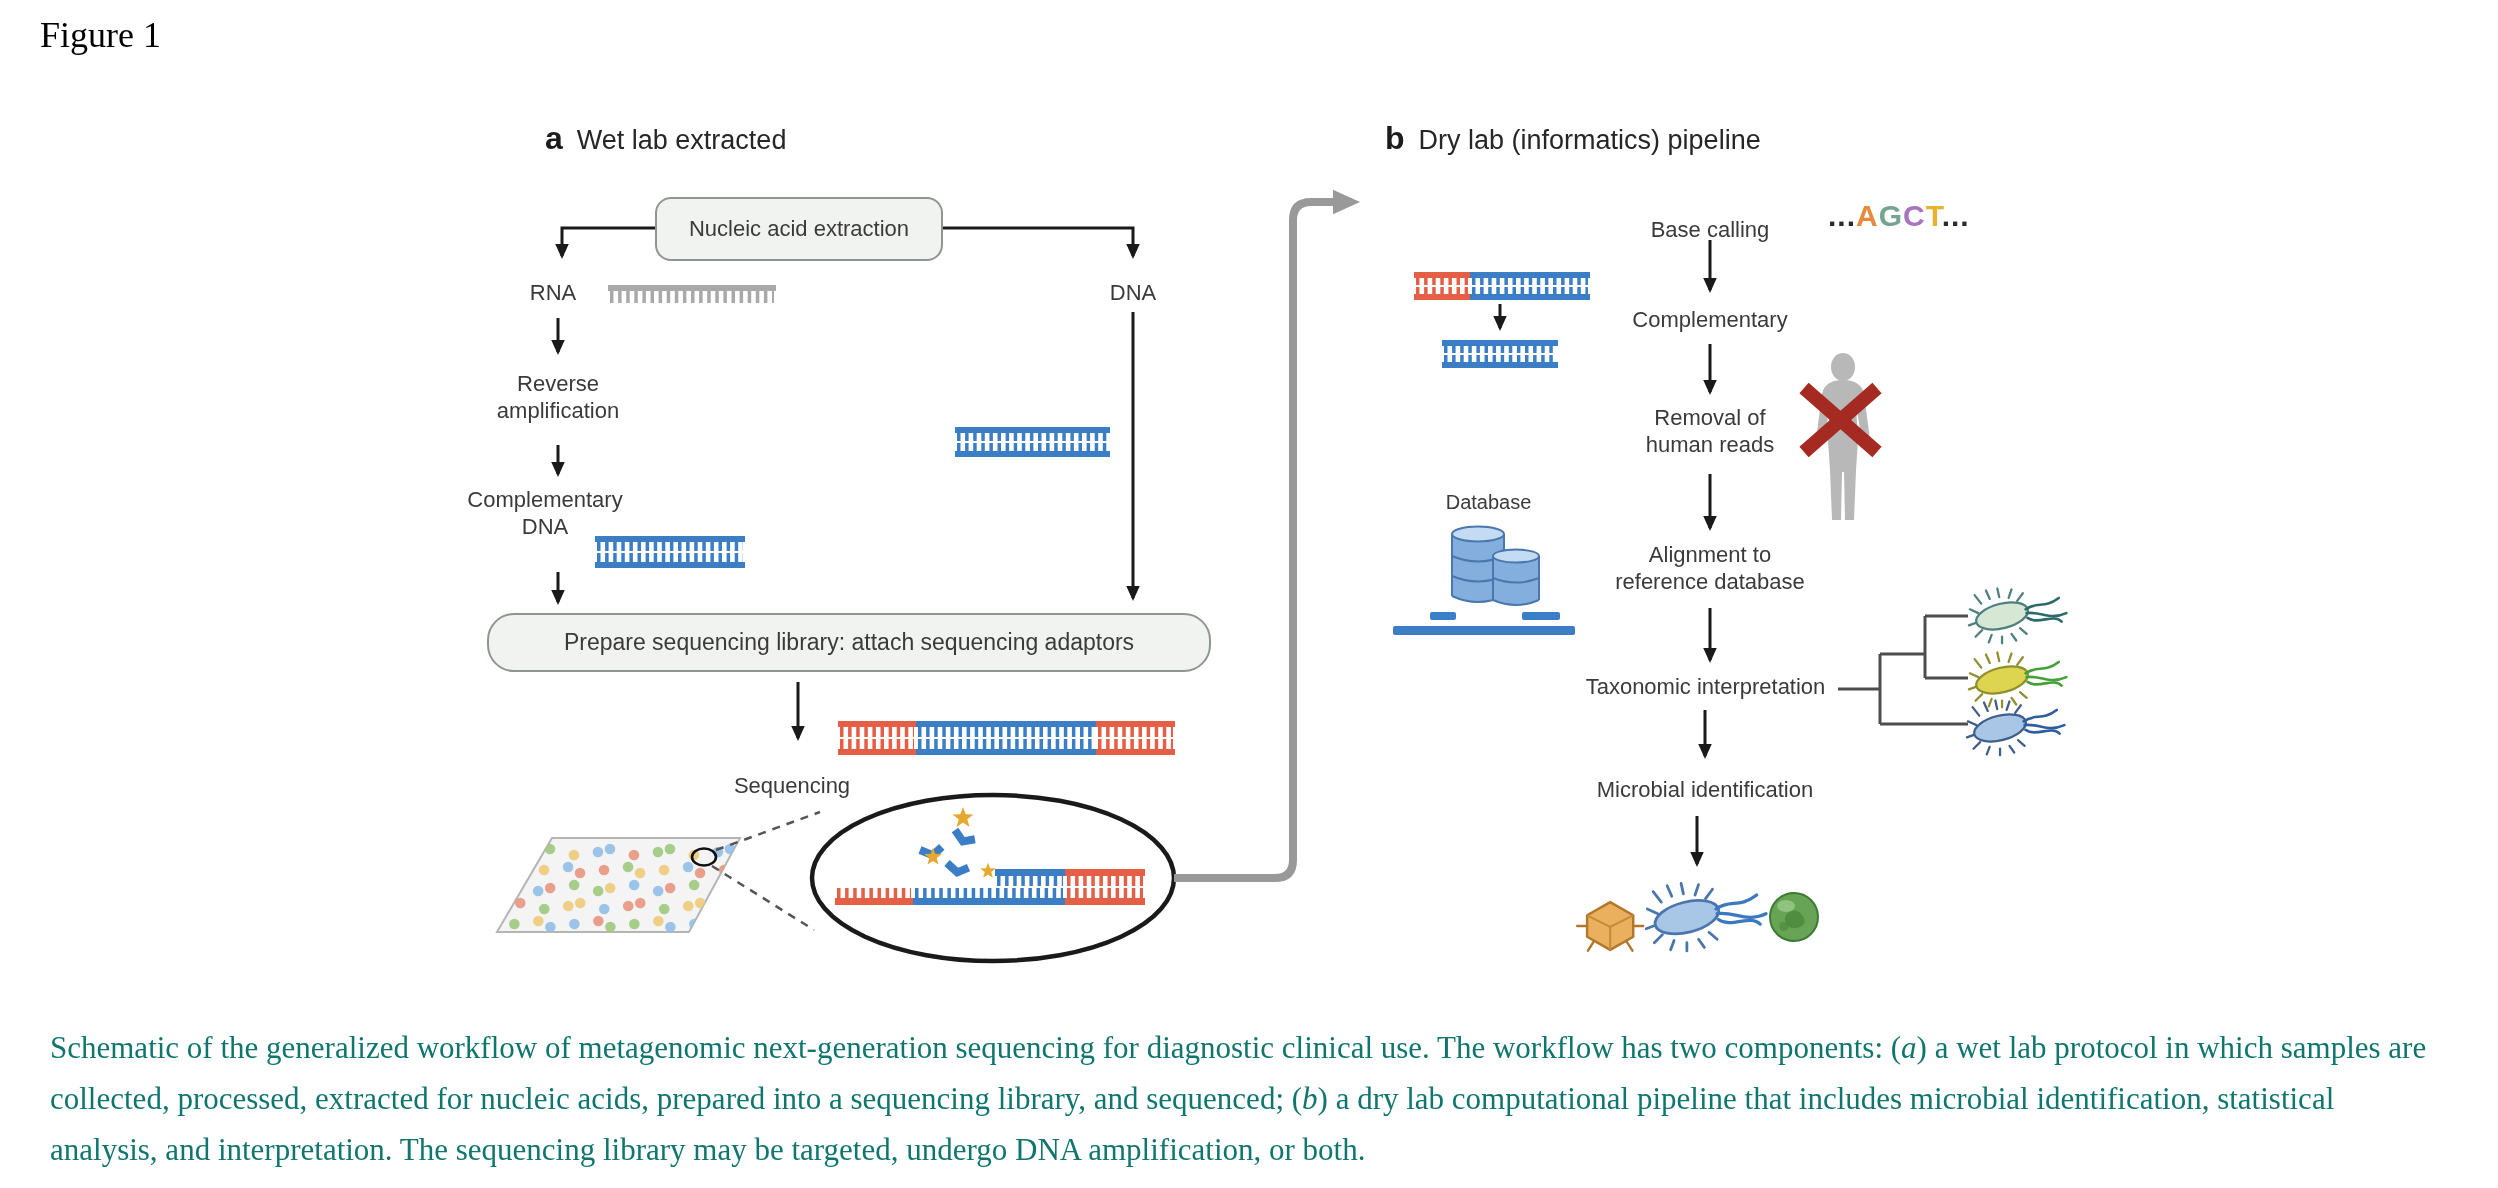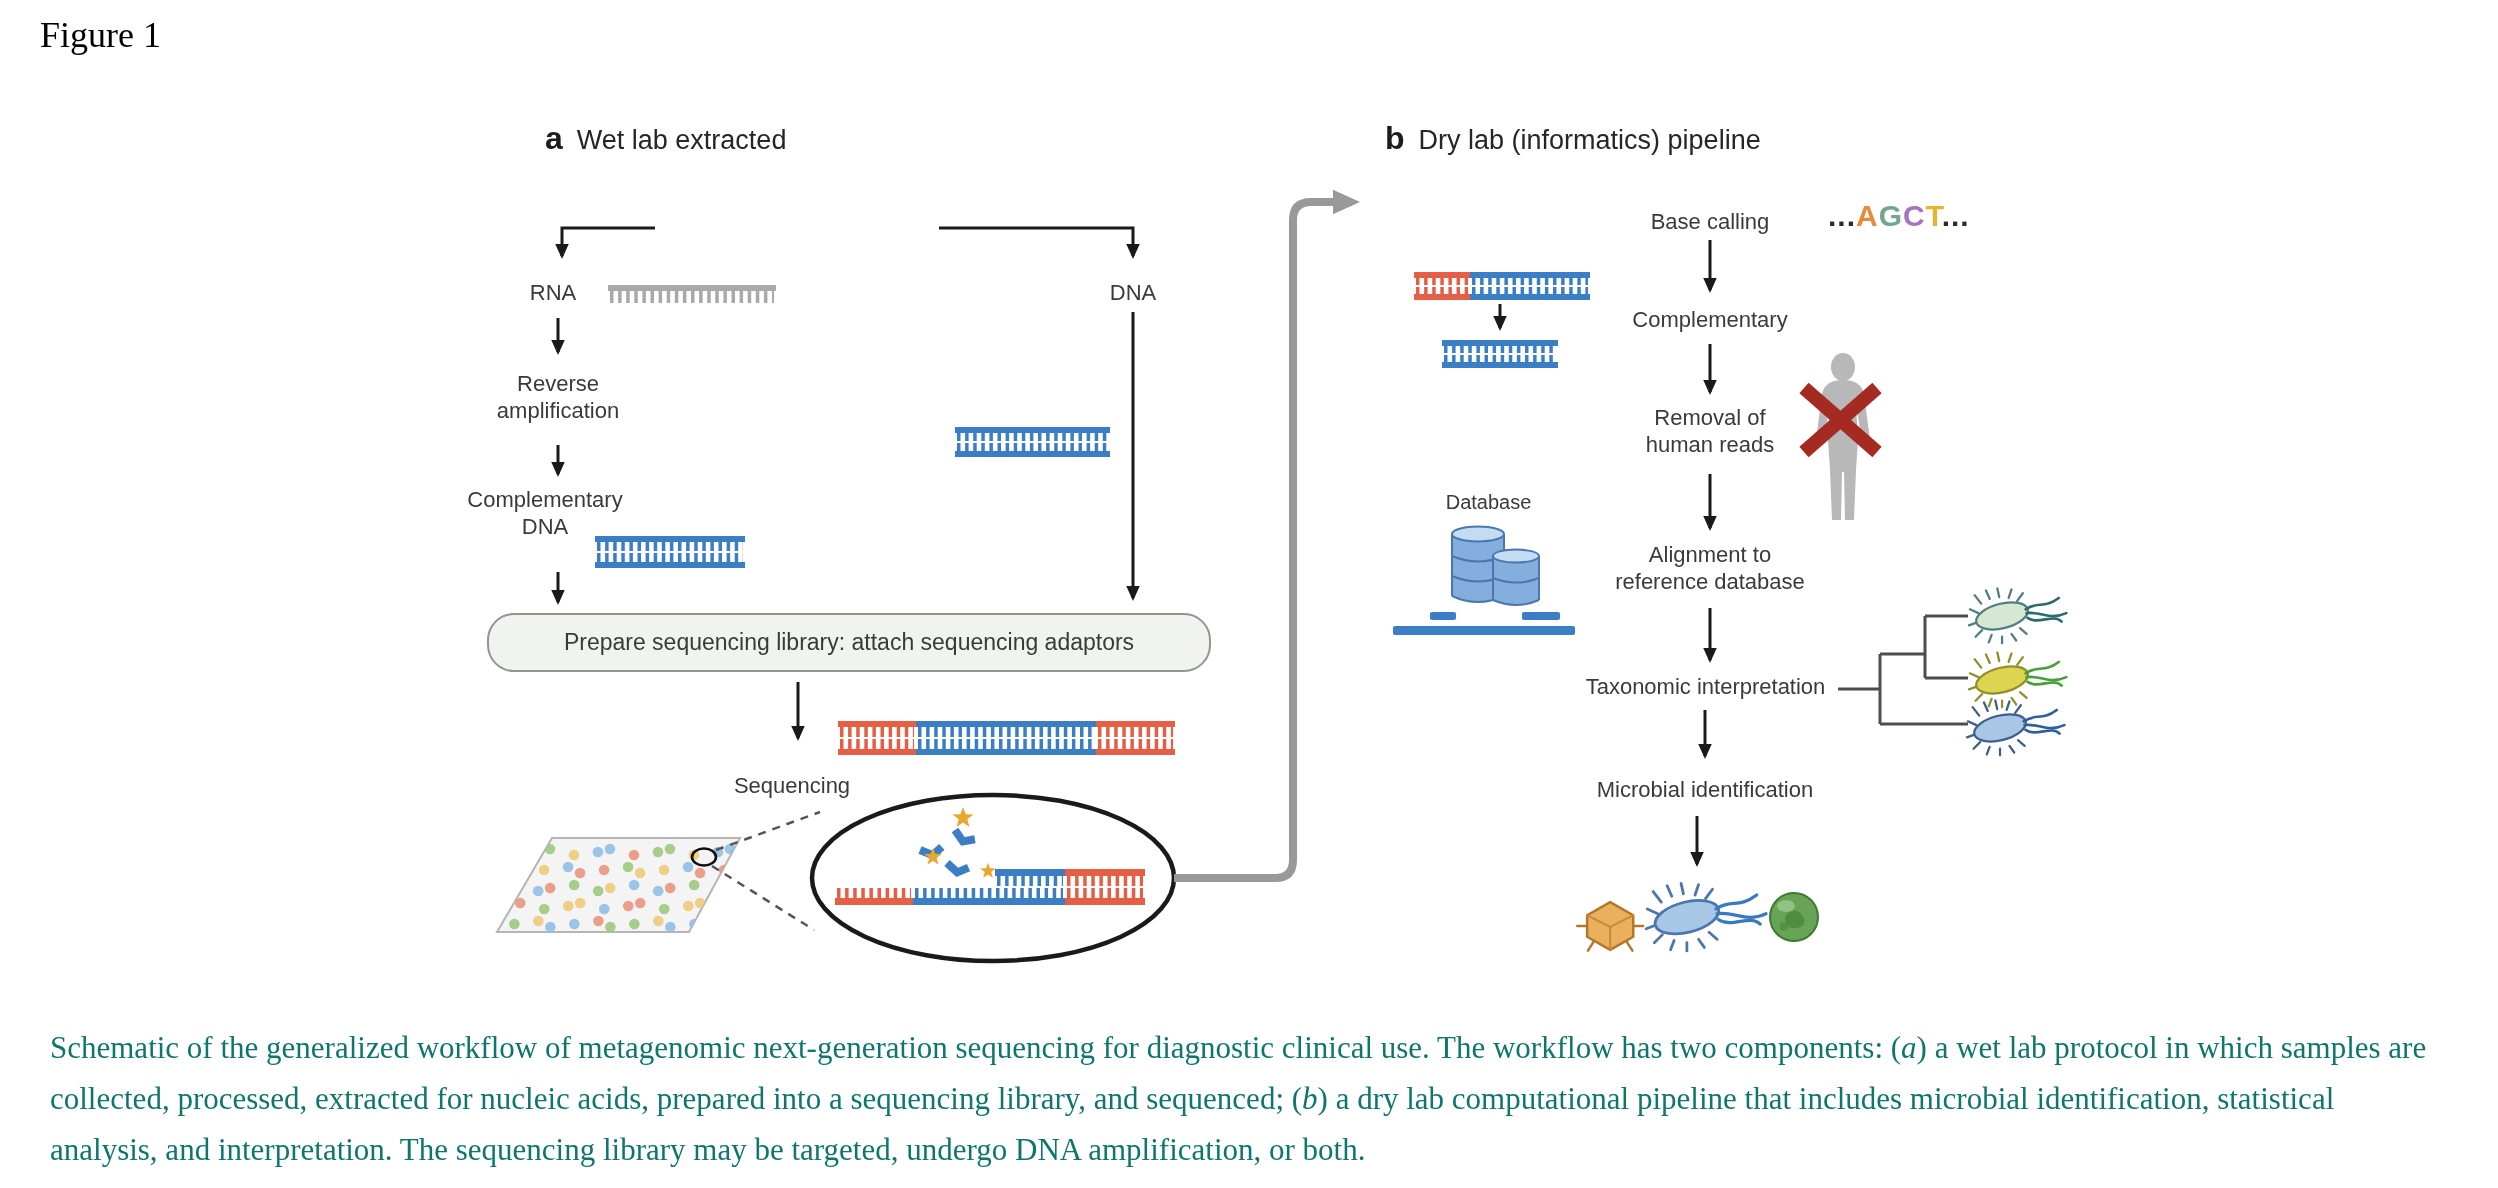--- a/index.html
+++ b/index.html
@@ -294,35 +294,36 @@
       <g>
         <path d="M0,0 L12,7 L22,0" stroke="#3b7ec6" stroke-width="8" fill="none" transform="translate(955,830) rotate(25)"></path>
         <path d="M0,0 L12,7 L22,0" stroke="#3b7ec6" stroke-width="8" fill="none" transform="translate(920,850) rotate(-8)"></path>
         <path d="M0,0 L12,7 L22,0" stroke="#3b7ec6" stroke-width="8" fill="none" transform="translate(947,863) rotate(12)"></path>
         <polygon points="0,-11 2.7,-3.7 10.5,-3.4 4.3,1.3 6.5,8.9 0,4.6 -6.5,8.9 -4.3,1.3 -10.5,-3.4 -2.7,-3.7" fill="#e6a82e" transform="translate(963,818) scale(1)"></polygon>
         <polygon points="0,-11 2.7,-3.7 10.5,-3.4 4.3,1.3 6.5,8.9 0,4.6 -6.5,8.9 -4.3,1.3 -10.5,-3.4 -2.7,-3.7" fill="#e6a82e" transform="translate(933,857) scale(0.85)"></polygon>
         <polygon points="0,-11 2.7,-3.7 10.5,-3.4 4.3,1.3 6.5,8.9 0,4.6 -6.5,8.9 -4.3,1.3 -10.5,-3.4 -2.7,-3.7" fill="#e6a82e" transform="translate(988,871) scale(0.75)"></polygon>
       </g>
     </svg>
 
+  <div id="extraction-box" class="box">Nucleic acid extraction</div>
   <div id="library-box" class="box">Prepare sequencing library: attach sequencing adaptors</div>
 
   <div class="lbl" style="left:508px;top:279px;width:90px;">RNA</div>
   <div class="lbl" style="left:1088px;top:279px;width:90px;">DNA</div>
   <div class="lbl" style="left:458px;top:370px;width:200px;">
     <span class="ln">Reverse</span>
     <span class="ln">amplification</span>
   </div>
   <div class="lbl" style="left:445px;top:486px;width:200px;">
     <span class="ln">Complementary</span>
     <span class="ln">DNA</span>
   </div>
   <div class="lbl" style="left:702px;top:772px;width:180px;">Sequencing</div>
 
-  <div class="lbl" style="left:1610px;top:208px;width:200px;">Base calling</div>
+  <div class="lbl" style="left:1610px;top:216px;width:200px;">Base calling</div>
   <div class="seq"><span style="color: rgb(43, 43, 43);">...</span><span style="color: rgb(232, 138, 60);">A</span><span style="color: rgb(116, 164, 146);">G</span><span style="color: rgb(168, 116, 189);">C</span><span style="color: rgb(231, 180, 47);">T</span><span style="color: rgb(43, 43, 43);">...</span></div>
   <div class="lbl" style="left:1605px;top:306px;width:210px;">Complementary</div>
   <div class="lbl" style="left:1610px;top:404px;width:200px;">
     <span class="ln">Removal of</span>
     <span class="ln">human reads</span>
   </div>
   <div class="lbl" style="left:1426px;top:489px;width:125px;font-size:20px;">Database</div>
   <div class="lbl" style="left:1585px;top:541px;width:250px;">
     <span class="ln">Alignment to</span>
     <span class="ln">reference database</span>

